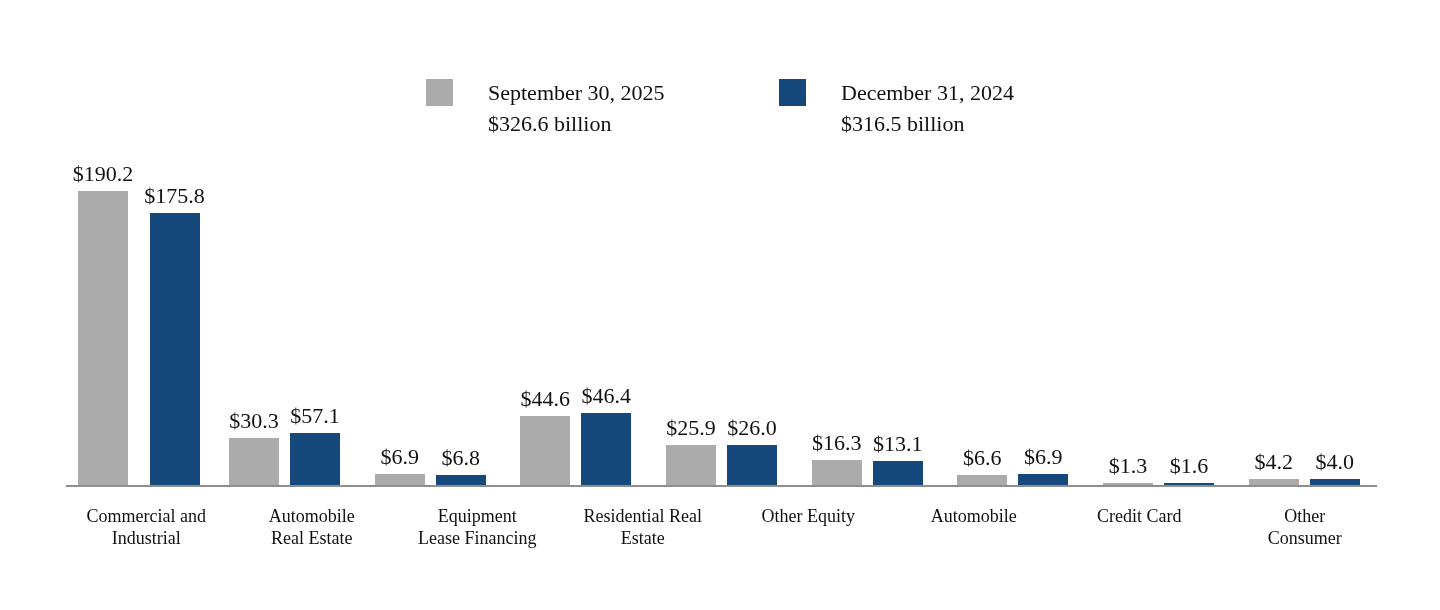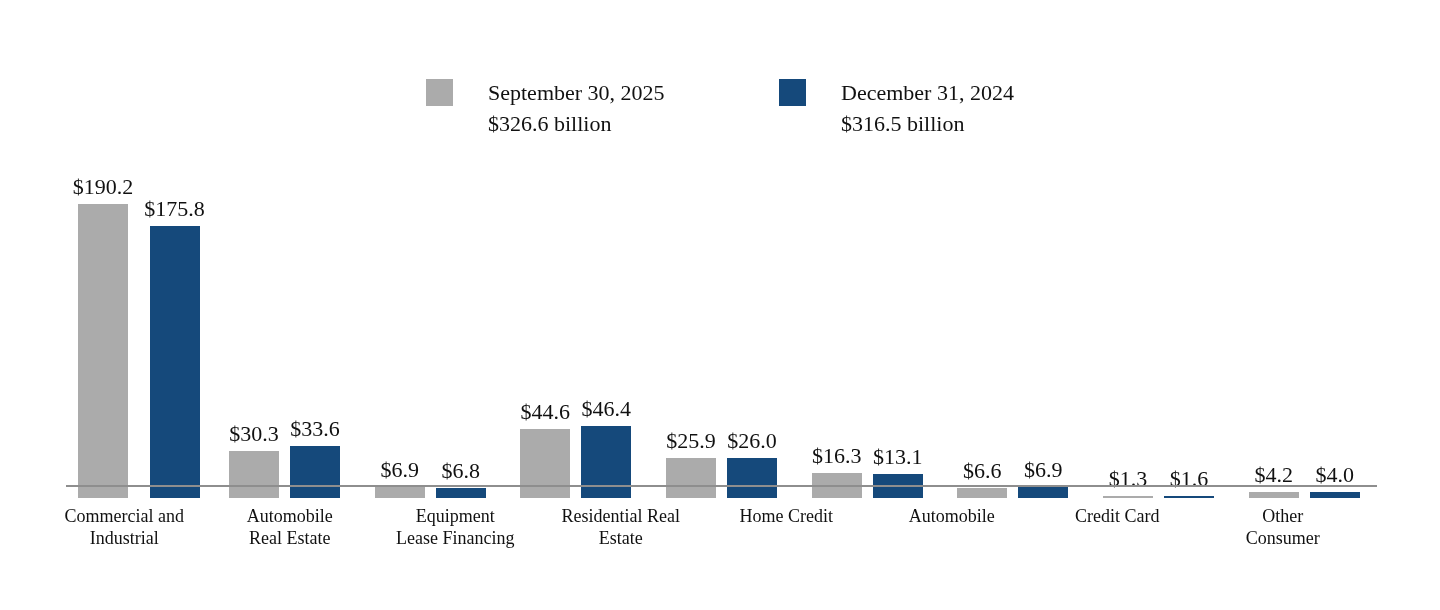--- a/index.html
+++ b/index.html
@@ -33,21 +33,21 @@
   .legend-text {
     font-size: 22px;
     line-height: 31px;
     white-space: nowrap;
   }
   
   .plot-row {
     position: absolute;
     left: 66px;
     width: 1311px;
-    bottom: 112px;          
+    bottom: 125px;          
     display: flex;
     align-items: flex-end;
     text-align: right;
   }
   .group {
     flex: 1 1 0;
     display: flex;
     justify-content: center;
     align-items: flex-end;
     gap: 11px;
@@ -69,21 +69,21 @@
   }
   .x-axis {
     position: absolute;
     left: 66px;
     width: 1311px;
     top: 485px;
     height: 2px;
   }
   .labels-row {
     position: absolute;
-    left: 48px;
+    left: 70px;
     width: 1311px;
     top: 505px;
     display: flex;
     gap: 13px;
   }
   .cat-label {
     flex: 1 1 0;
     text-align: center;
     font-size: 18px;
     line-height: 22px;
@@ -120,21 +120,21 @@
           <div class="bar-value">$175.8</div>
           <div class="bar" style="height: 271.7px; background: rgb(21, 73, 123);"></div>
         </div>
       </div>
       <div class="group">
         <div class="bar-col">
           <div class="bar-value">$30.3</div>
           <div class="bar" style="height: 46.8px; background: rgb(171, 171, 171);"></div>
         </div>
         <div class="bar-col">
-          <div class="bar-value">$33.6</div>
+          <div class="bar-value">$57.1</div>
           <div class="bar" style="height: 51.9px; background: rgb(21, 73, 123);"></div>
         </div>
       </div>
       <div class="group">
         <div class="bar-col">
           <div class="bar-value">$6.9</div>
           <div class="bar" style="height: 10.7px; background: rgb(171, 171, 171);"></div>
         </div>
         <div class="bar-col">
           <div class="bar-value">$6.8</div>
@@ -216,21 +216,21 @@
       </div>
       <div class="cat-label">
         <div>Equipment</div>
         <div>Lease Financing</div>
       </div>
       <div class="cat-label">
         <div>Residential Real</div>
         <div>Estate</div>
       </div>
       <div class="cat-label">
-        <div>Home Credit</div>
+        <div>Other Equity</div>
       </div>
       <div class="cat-label">
         <div>Automobile</div>
       </div>
       <div class="cat-label">
         <div>Credit Card</div>
       </div>
       <div class="cat-label">
         <div>Other</div>
         <div>Consumer</div>

